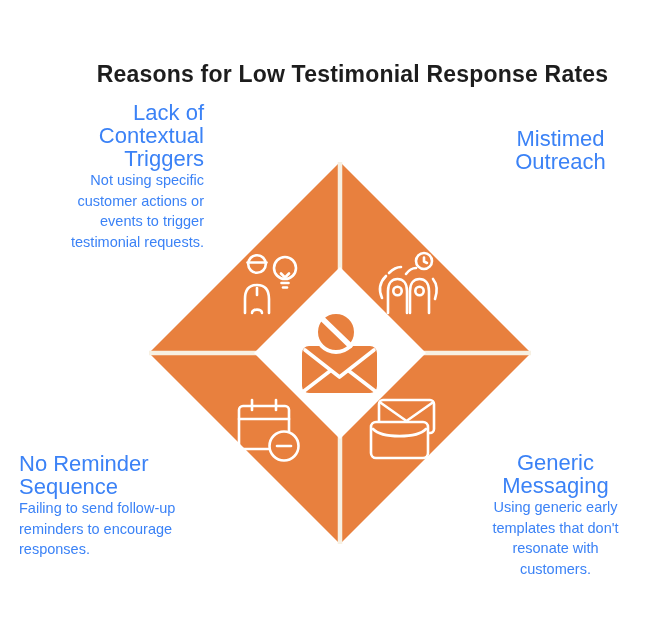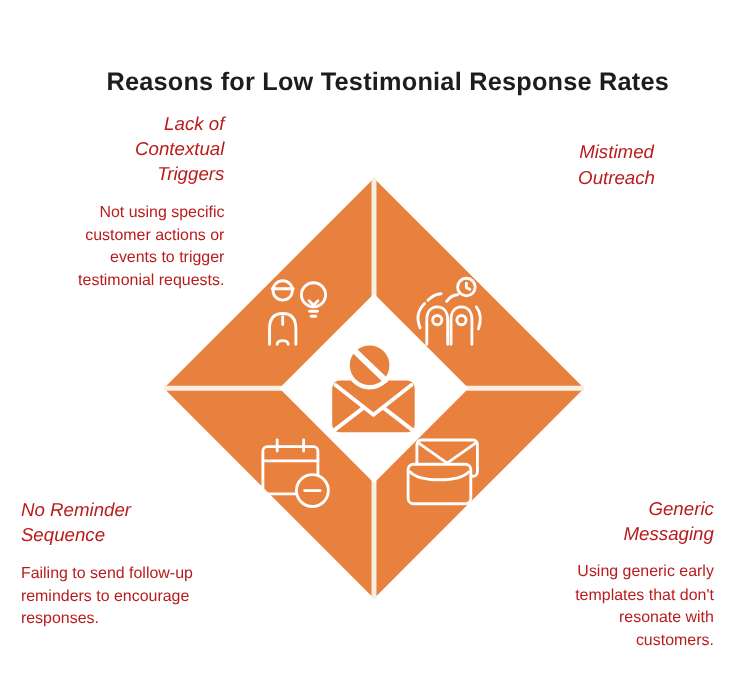--- a/index.html
+++ b/index.html
@@ -12,32 +12,31 @@
   }
   .title{
     position:absolute;top:46px;left:0;right:0;
     text-align:center;
     font-size:23px;font-weight:700;
     color:#1d1d1d;letter-spacing:0.2px;margin-left:33px;
   }
   .diamond-svg{position:absolute;left:0;top:0;}
   .block{position:absolute;}
   .block .heading{
-    font-size:17px;line-height:23px;
-    color:#b91c1c;white-space:pre-line;font-style:italic;
+    font-size:22px;line-height:23px;
+    color:#3b82f6;white-space:pre-line;
   }
   .block .desc{
     font-size:14.5px;line-height:20.5px;
-    color:#b91c1c;white-space:pre-line;
-    margin-top:13px;
+    color:#3b82f6;white-space:pre-line;
   }
   .tl{top:101px;right:468px;width:175px;text-align:right;}
   .tr{top:127px;left:473px;width:175px;text-align:center;}
   .bl{top:452px;right:468px;width:185px;text-align:left;}
-  .br{top:451px;left:484px;width:165px;text-align:right;}
+  .br{top:451px;left:473px;width:165px;text-align:center;}
 </style>
 </head>
 <body>
 
 <div class="canvas">
 
   <h1 class="title">Reasons for Low Testimonial Response Rates</h1>
 
   <svg class="diamond-svg" width="672" height="631" viewBox="0 0 672 631" xmlns="http://www.w3.org/2000/svg">
 

